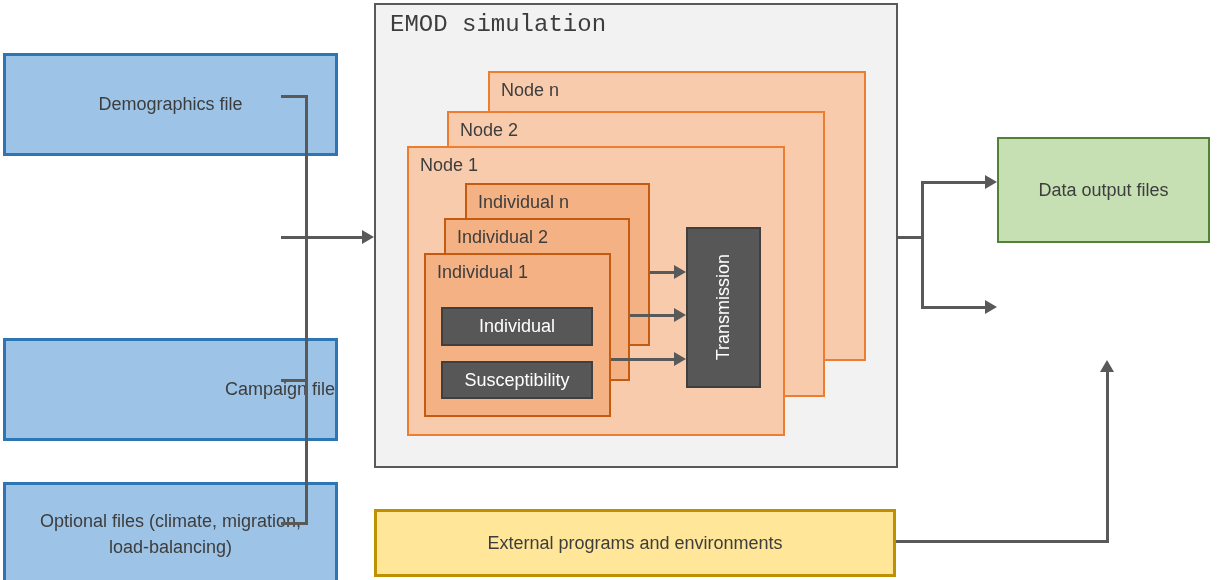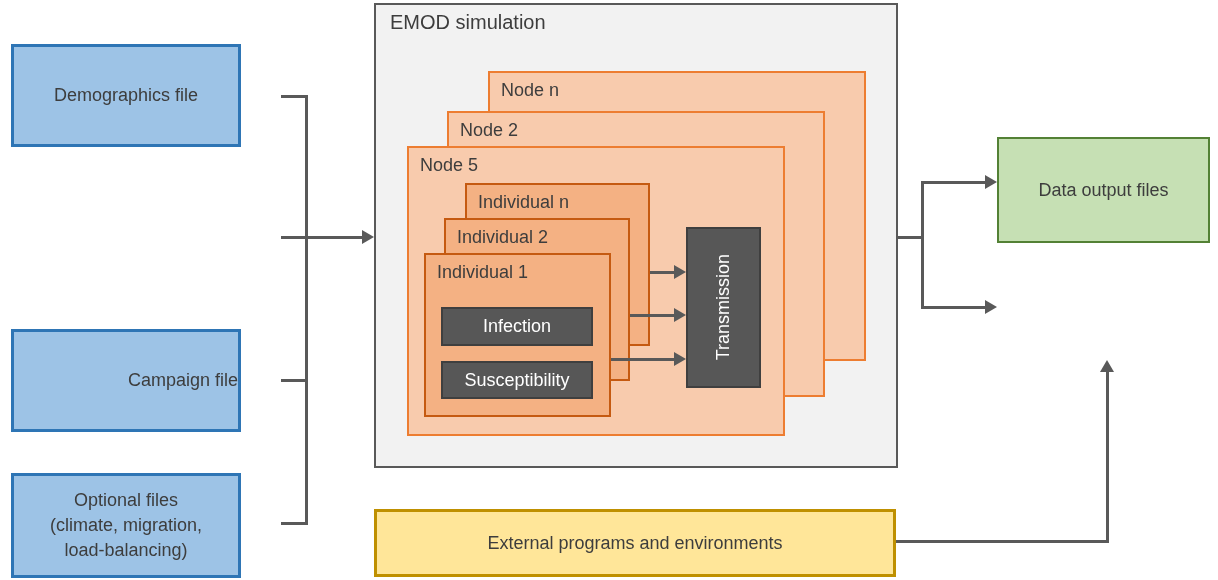--- a/index.html
+++ b/index.html
@@ -17,30 +17,30 @@
     position:relative; width:1218px; height:580px; background:#ffffff;
     font-family:"Liberation Sans", sans-serif; color:var(--text_dark);
     overflow:hidden;
   }
   .box{
     position:absolute; box-sizing:border-box;
     display:flex; align-items:center; justify-content:center;
     text-align:center; font-size:18px; color:var(--text_dark);
   }
   
-  .input-box{ left:11px; width:230px; background:var(--input_fill);
-    border:3px solid var(--input_border); line-height:1.4; }
+  .input-box{ left:3px; width:335px; background:var(--input_fill);
+    border:3px solid var(--input_border); line-height:1.4;margin-top:9px; }
   #in-demographics{ top:44px;  height:103px; }
   #in-configuration{ top:185px; height:103px; }
   #in-campaign{ top:329px; height:103px;justify-content:flex-end; }
   #in-optional{ top:473px; height:105px; padding:0 27px; }
   
   #sim{ position:absolute; left:374px; top:3px; width:524px; height:465px;
     box-sizing:border-box; background:var(--sim_fill); border:2.5px solid var(--sim_border); }
-  #sim-title{ position:absolute; left:390px; top:11px; font-size:20px; color:var(--text_dark); }
+  #sim-title{ position:absolute; left:390px; top:11px; font-size:24px; color:var(--text_dark);font-family:Liberation Mono, monospace; }
   
   .node{ position:absolute; box-sizing:border-box; background:var(--node_fill);
     border:2.5px solid var(--node_border); }
   #node-n{ left:488px; top:71px;  width:378px; height:290px; z-index:1; }
   #node-2{ left:447px; top:111px; width:378px; height:286px; z-index:2; }
   #node-1{ left:407px; top:146px; width:378px; height:290px; z-index:3; }
   
   .individual{ position:absolute; box-sizing:border-box; background:var(--individual_fill);
     border:2.5px solid var(--individual_border); }
   #ind-n{ left:465px; top:183px; width:185px; height:163px; z-index:4; }
@@ -120,35 +120,35 @@
   <div id="sim"></div>
   <div id="sim-title">EMOD simulation</div>
 
   <div class="node" id="node-n">
     <span class="corner-label">Node n</span>
   </div>
   <div class="node" id="node-2">
     <span class="corner-label">Node 2</span>
   </div>
   <div class="node" id="node-1">
-    <span class="corner-label">Node 5</span>
+    <span class="corner-label">Node 1</span>
   </div>
 
   <div class="individual" id="ind-n">
     <span class="corner-label">Individual n</span>
   </div>
   <div class="individual" id="ind-2">
     <span class="corner-label">Individual 2</span>
   </div>
   <div class="individual" id="ind-1">
     <span class="corner-label">Individual 1</span>
   </div>
 
   <div class="box component" id="comp-infection">
-    <span>Infection</span>
+    <span>Individual</span>
   </div>
   <div class="box component" id="comp-susceptibility">
     <span>Susceptibility</span>
   </div>
 
   <div class="box component" id="transmission">
     <span class="vtext">Transmission</span>
   </div>
 
   <div class="hline" id="t-line1"></div>

